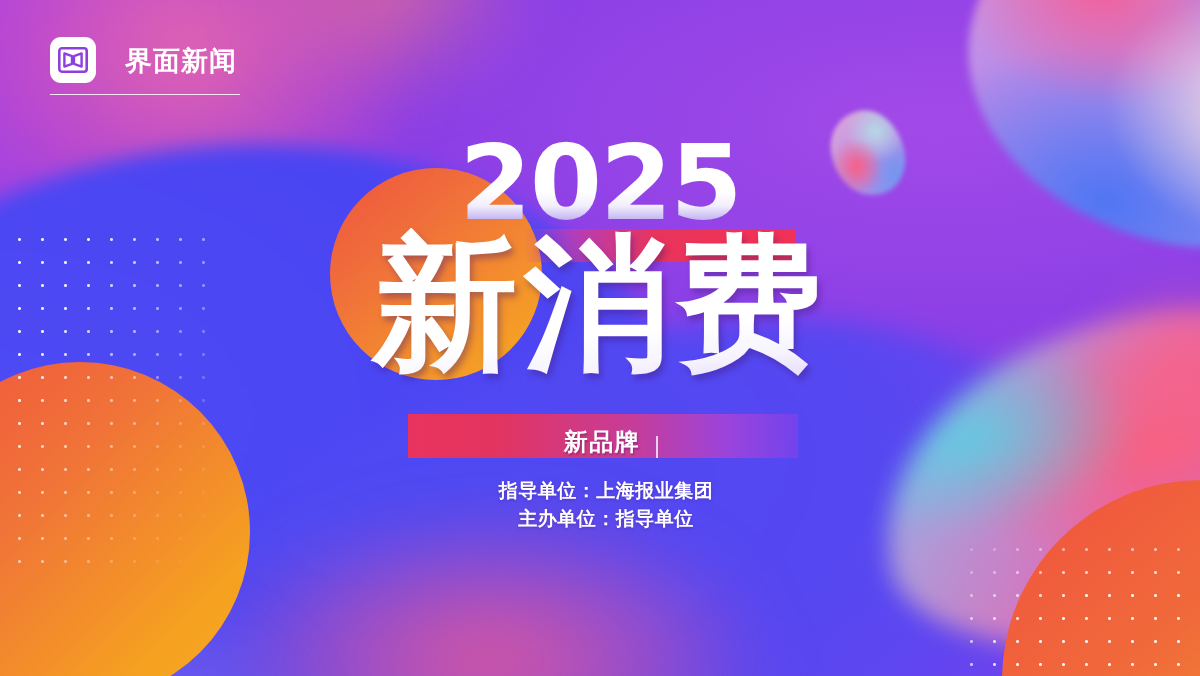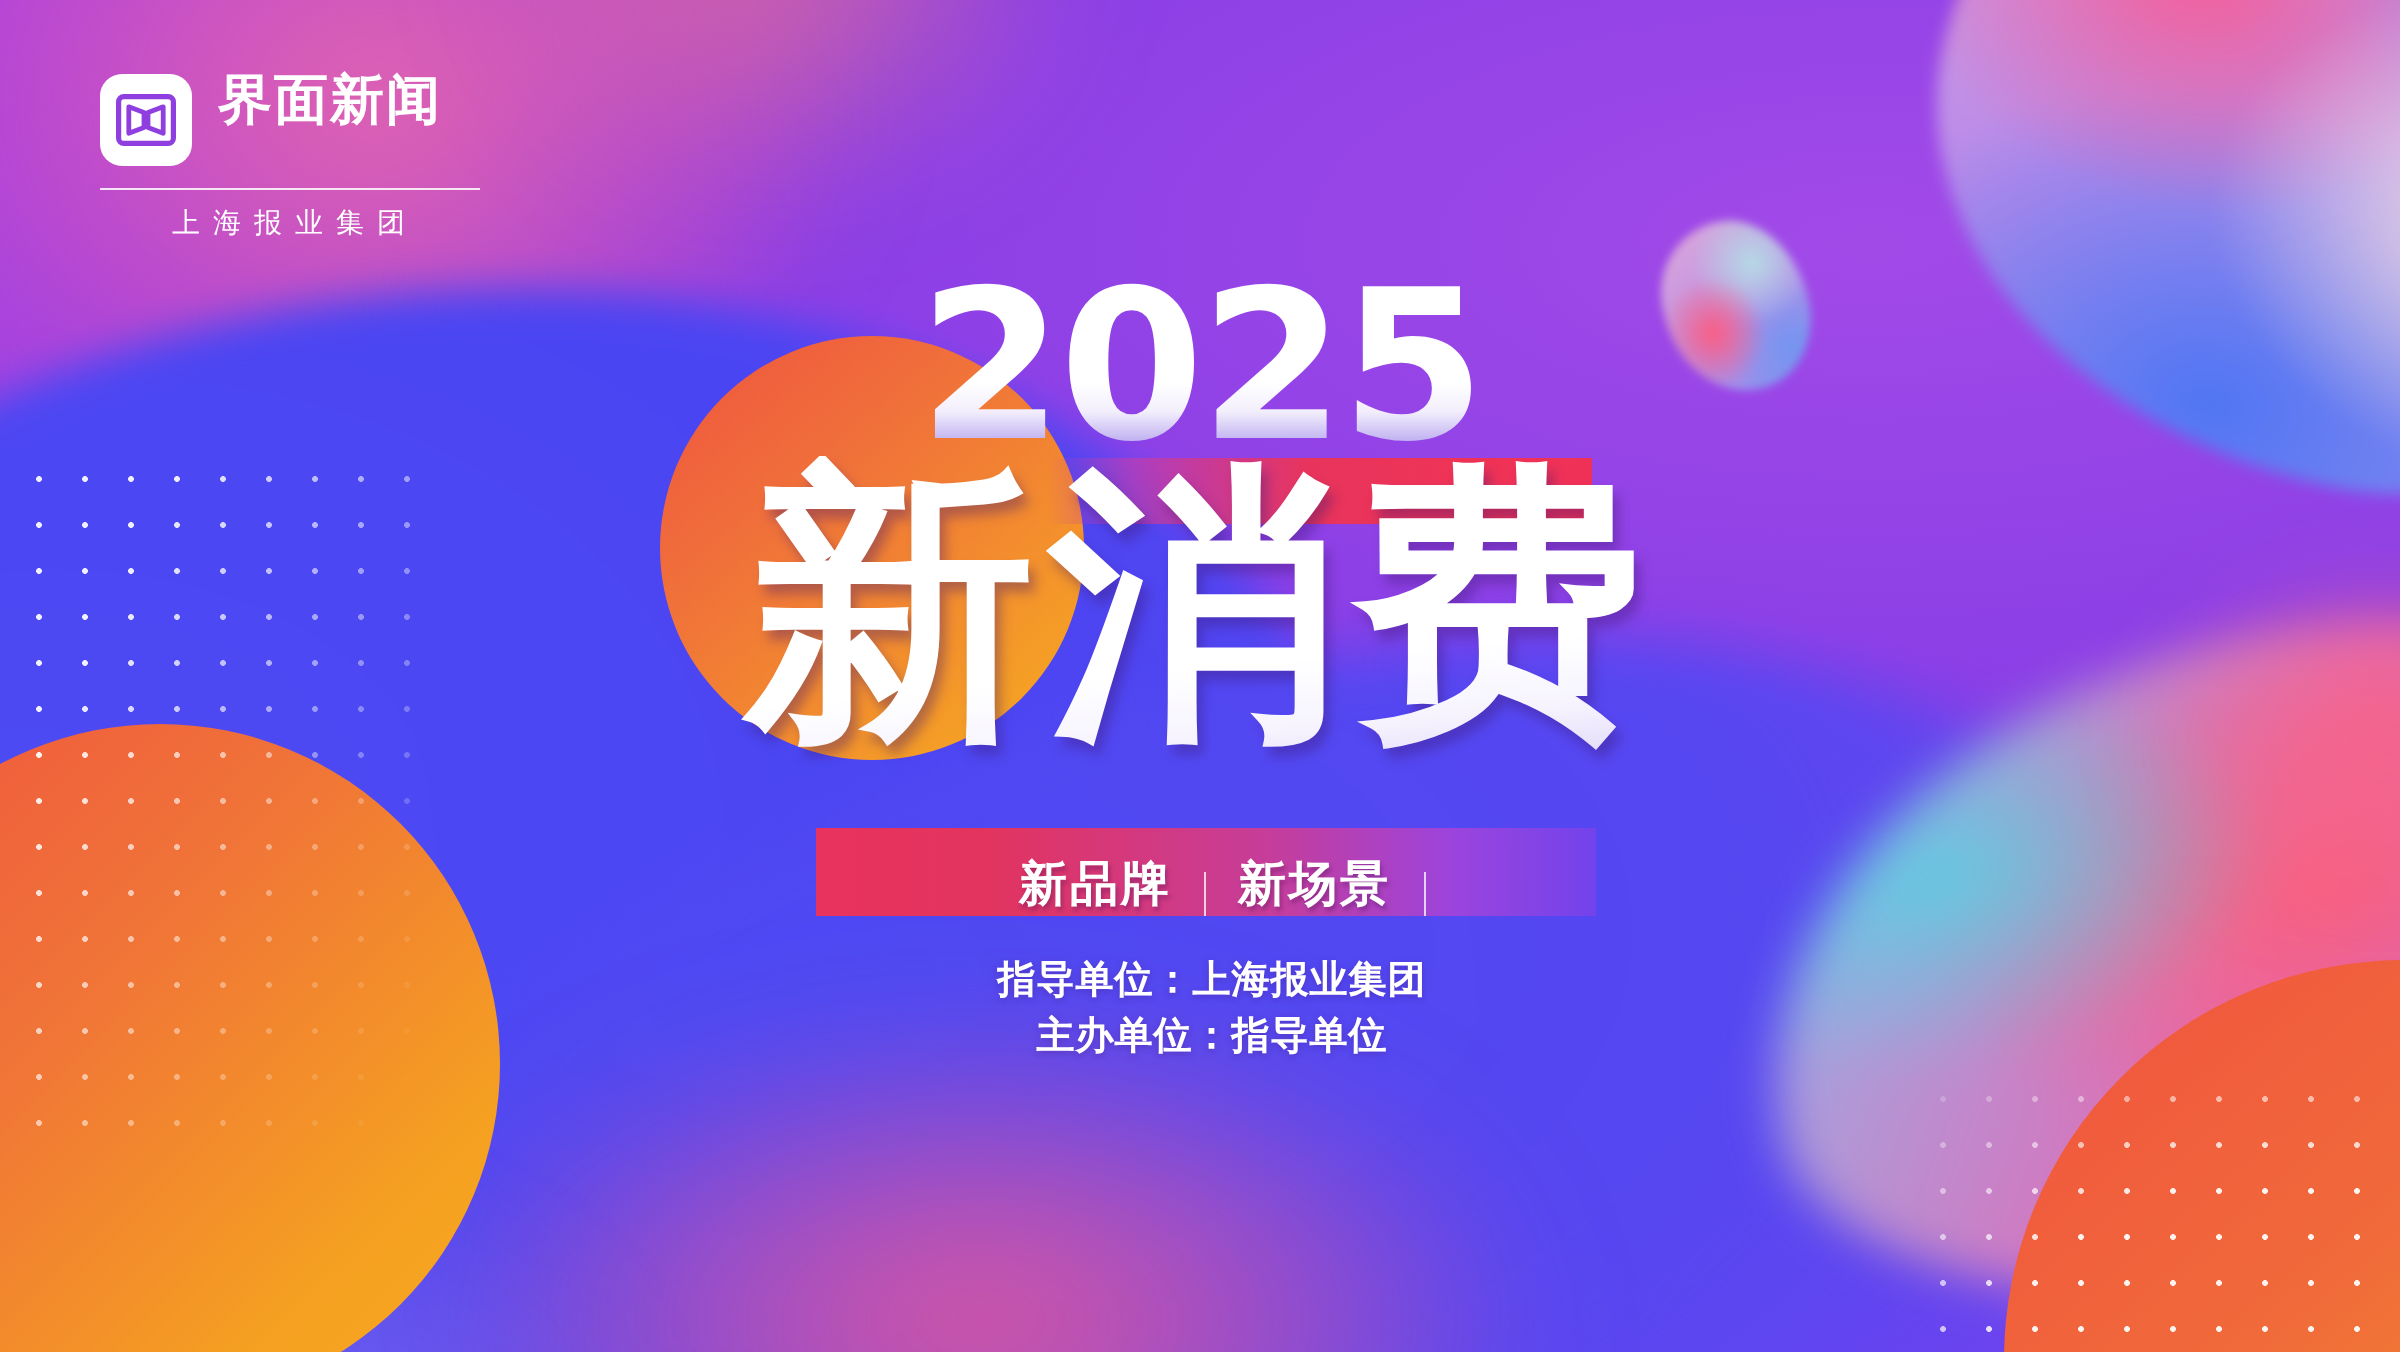--- a/index.html
+++ b/index.html
@@ -128,21 +128,21 @@
     -webkit-mask-image:linear-gradient(115deg, rgba(0,0,0,1) 22%, rgba(0,0,0,.25) 72%, rgba(0,0,0,0) 94%);
             mask-image:linear-gradient(115deg, rgba(0,0,0,1) 22%, rgba(0,0,0,.25) 72%, rgba(0,0,0,0) 94%); }
   .dots-right { left:960px; top:538px; width:246px; height:140px;
     -webkit-mask-image:radial-gradient(130% 160% at 72% 100%, rgba(0,0,0,1) 40%, rgba(0,0,0,0) 88%);
             mask-image:radial-gradient(130% 160% at 72% 100%, rgba(0,0,0,1) 40%, rgba(0,0,0,0) 88%); }
 
   
   #logo-lockup {
     position:absolute; left:50px; top:37px; width:190px;
   }
-  .logo-row { display:flex; gap:13px; }
+  .logo-row { display:flex; align-items:center; gap:29px; }
   .logo-mark {
     width:46px; height:46px; border-radius:11px; background:#fff;
     display:flex; align-items:center; justify-content:center; flex:0 0 auto;
   }
   .logo-mark svg { display:block; }
   .logo-word {
     color:#fff; font-size:27px; font-weight:700; letter-spacing:1px;
     line-height:1; white-space:nowrap;
     font-family:"DejaVu Sans","Liberation Sans",sans-serif;
   }
@@ -241,35 +241,33 @@
       <span class="logo-mark">
         <svg width="30" height="26" viewBox="0 0 30 26" aria-hidden="true">
           <rect x="1.3" y="1.3" width="27.4" height="23.4" rx="2.6" fill="none" stroke="#8f3fe0" stroke-width="2.6"></rect>
           <path d="M6.4 6.4 L14.0 9.2 L14.0 16.8 L6.4 19.6 Z" fill="none" stroke="#8f3fe0" stroke-width="2.4" stroke-linejoin="round"></path>
           <path d="M23.6 6.4 L16.0 9.2 L16.0 16.8 L23.6 19.6 Z" fill="none" stroke="#8f3fe0" stroke-width="2.4" stroke-linejoin="round"></path>
         </svg>
       </span>
       <span class="logo-word">界面新闻</span>
     </div>
     <div class="logo-rule"></div>
-    <div class="logo-sub">上海报业集团</div>
   </div>
 
   <div id="center-stack">
     <div class="accent-circle"></div>
     <div class="crimson-bar"></div>
 
     <div id="year">2025</div>
 
     <div id="headline">新消费</div>
 
     <div id="tagline-bar">
       <span class="tag-item">新品牌</span>
       <span class="tag-sep"></span>
-      <span class="tag-item">新场景</span>
       <span class="tag-sep"></span>
     </div>
 
     <div id="credits">
       <div class="credit-line">指导单位：上海报业集团</div>
       <div class="credit-line">主办单位：指导单位</div>
     </div>
   </div>
 
 </div>

